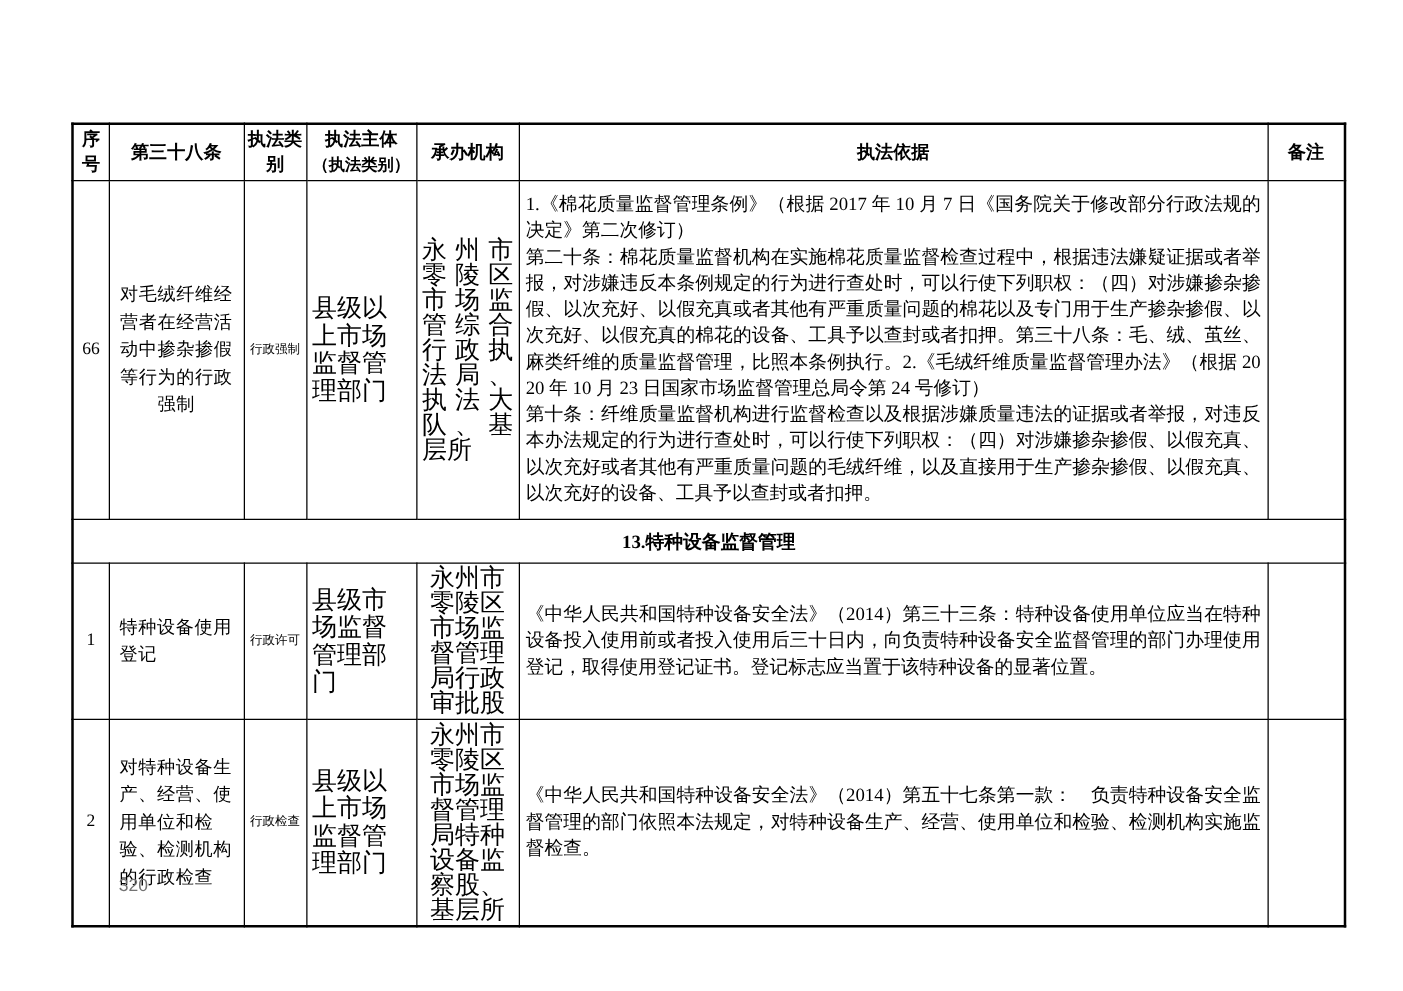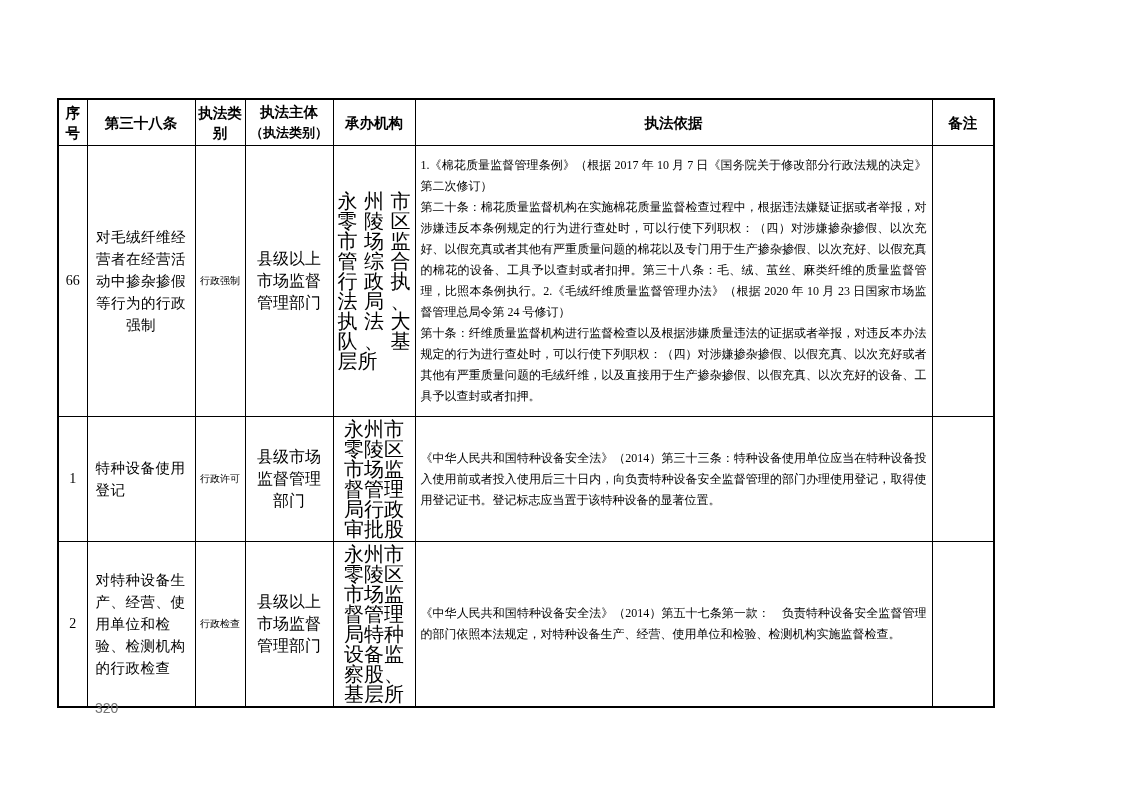--- a/index.html
+++ b/index.html
@@ -9,21 +9,21 @@
     height:793px;
     background:#ffffff;
     color:#000000;
     font-family:"Liberation Serif","DejaVu Serif",serif;
     overflow:hidden;
   }
   table.law-table{
     position:absolute;
     left:57px;
     top:98px;
-    width:938px;
+    width:1020px;
     border-collapse:collapse;
     table-layout:fixed;
     border:2px solid #000000;
   }
   .law-table th,.law-table td{
     border:1px solid #000000;
     vertical-align:middle;
     overflow:hidden;
     word-break:break-all;
   }
@@ -37,24 +37,24 @@
   th.th-subject .sub-line2{font-size:13px;}
   tr.header-row{height:43px;}
   tr.row-36{height:271px;}
   tr.section-row{height:35px;}
   tr.row-1{height:87px;}
   tr.row-2{height:126px;}
   td.c-no{text-align:center;font-size:14px;padding:1px;}
   td.c-name{font-size:14.5px;line-height:22px;padding:4px 8px;text-align:left;letter-spacing:0.5px;margin-left:32px;}
   tr.row-36 td.c-name{text-align:center;}
   td.c-cat{text-align:center;font-size:10px;line-height:22px;padding:2px;}
-  td.c-subj{text-align:center;font-size:16px;line-height:22px;padding:2px 4px;}
+  td.c-subj{font-size:20px;line-height:22px;padding:2px 4px;}
   td.c-agency{font-size:20px;line-height:20px;padding:2px 4px;text-align:center;}
   tr.row-36 td.c-agency{text-align:justify;}
-  td.c-basis{font-size:12px;line-height:21px;padding:2px 5px;text-align:justify;}
+  td.c-basis{font-size:15px;line-height:21px;padding:2px 5px;text-align:justify;}
   td.c-basis p{margin:0;}
   td.c-remark{padding:1px;}
   td.section-cell{
     text-align:center;
     font-weight:bold;
     font-size:15px;
     padding:2px;
   }
   .page-number{
     position:absolute;
@@ -98,20 +98,23 @@
         <td class="c-cat">行政强制</td>
         <td class="c-subj">县级以上市场监督管理部门</td>
         <td class="c-agency">永州市零陵区市场监管综合行政执法局、执法大队、基层所</td>
         <td class="c-basis">
           <p>1.《棉花质量监督管理条例》（根据 2017 年 10 月 7 日《国务院关于修改部分行政法规的决定》第二次修订）</p>
           <p>第二十条：棉花质量监督机构在实施棉花质量监督检查过程中，根据违法嫌疑证据或者举报，对涉嫌违反本条例规定的行为进行查处时，可以行使下列职权：（四）对涉嫌掺杂掺假、以次充好、以假充真或者其他有严重质量问题的棉花以及专门用于生产掺杂掺假、以次充好、以假充真的棉花的设备、工具予以查封或者扣押。第三十八条：毛、绒、茧丝、麻类纤维的质量监督管理，比照本条例执行。2.《毛绒纤维质量监督管理办法》（根据 2020 年 10 月 23 日国家市场监督管理总局令第 24 号修订）</p>
           <p>第十条：纤维质量监督机构进行监督检查以及根据涉嫌质量违法的证据或者举报，对违反本办法规定的行为进行查处时，可以行使下列职权：（四）对涉嫌掺杂掺假、以假充真、以次充好或者其他有严重质量问题的毛绒纤维，以及直接用于生产掺杂掺假、以假充真、以次充好的设备、工具予以查封或者扣押。</p>
         </td>
         <td class="c-remark"></td>
       </tr>
+      <tr class="section-row">
+        <td class="section-cell" colspan="7">13.特种设备监督管理</td>
+      </tr>
       <tr class="row-1">
         <td class="c-no">1</td>
         <td class="c-name">特种设备使用登记</td>
         <td class="c-cat">行政许可</td>
         <td class="c-subj">县级市场监督管理部门</td>
         <td class="c-agency">永州市零陵区市场监督管理局行政审批股</td>
         <td class="c-basis">
           <p>《中华人民共和国特种设备安全法》（2014）第三十三条：特种设备使用单位应当在特种设备投入使用前或者投入使用后三十日内，向负责特种设备安全监督管理的部门办理使用登记，取得使用登记证书。登记标志应当置于该特种设备的显著位置。</p>
         </td>
         <td class="c-remark"></td>

